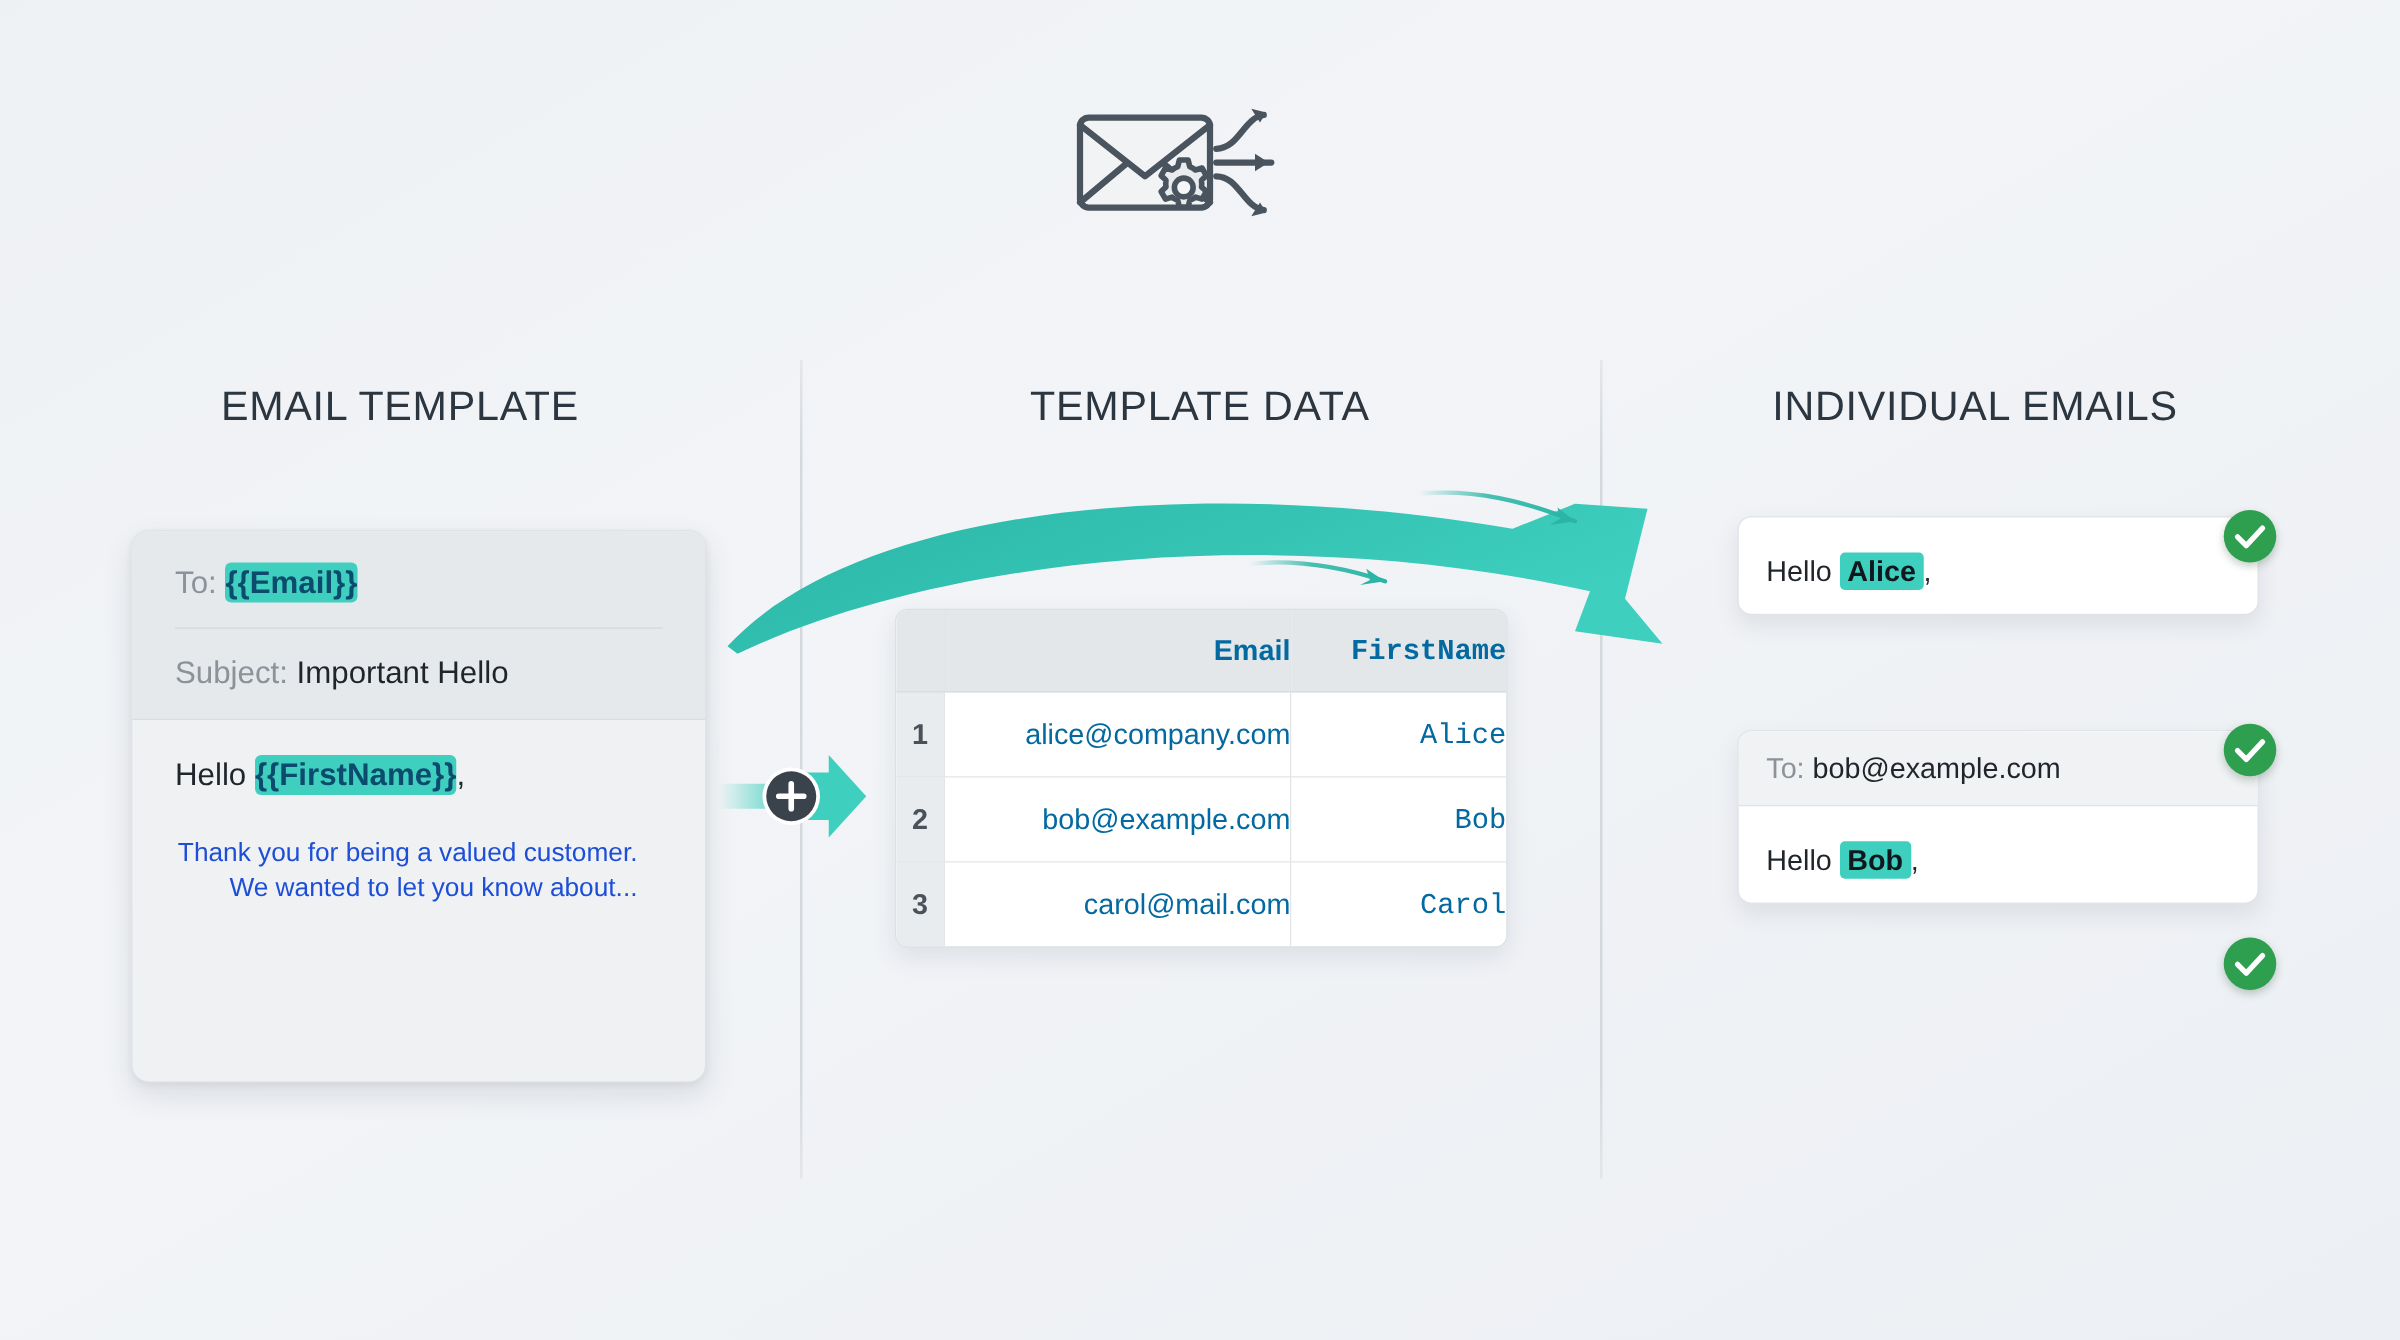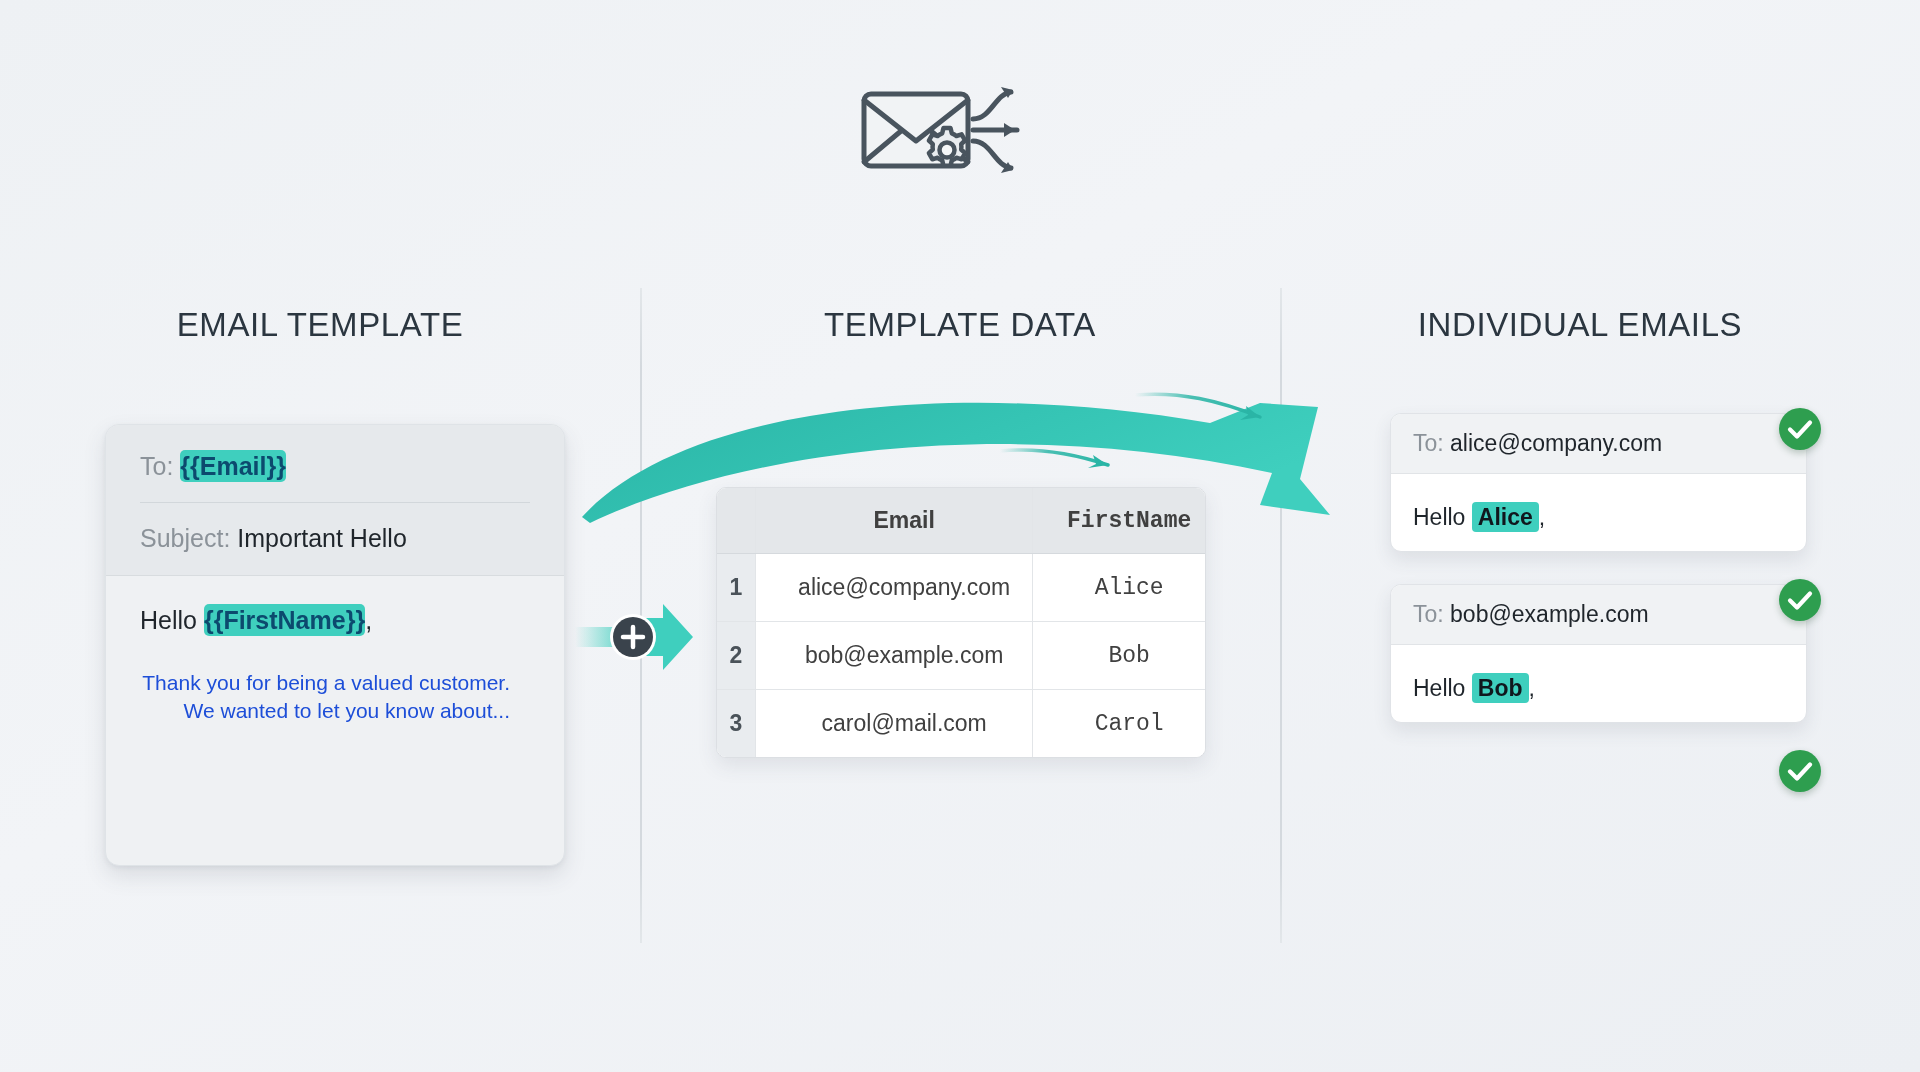--- a/index.html
+++ b/index.html
@@ -133,22 +133,22 @@
     width: 488px;
     border-radius: 10px;
     overflow: hidden;
     border: 1px solid #dcdfe3;
     box-shadow: 0 8px 20px rgba(60,72,88,0.10);
     background: #fff;
   }
   #data-table table { border-collapse: collapse; width: 100%; }
   #data-table th, #data-table td {
     font-size: 23px;
-    color: #404040;
-    text-align: center;
+    color: #0369a1;
+    text-align: right;
     border-bottom: 1px solid #e2e5e8;
     border-right: 1px solid #e2e5e8;
   }
   #data-table thead th {
     background: #e4e7ea;
     font-weight: bold;
     padding: 19px 0 19px 20px;
     border-bottom: 1px solid #d5d9dd;
   }
   #data-table thead th.rownum-head { width: 38px; padding-left: 0; }
@@ -348,24 +348,20 @@
         <tr>
           <td class="rownum">3</td>
           <td>carol@mail.com</td>
           <td>Carol</td>
         </tr>
       </tbody>
     </table>
   </div>
 
   <div class="email-card" id="email-card-0">
-    <div class="email-head">
-      <span class="hdr-label">To:</span>
-      <span>alice@company.com</span>
-    </div>
     <div class="email-body">
       <span>Hello</span>
       <span class="name-tag">Alice</span><span>,</span>
     </div>
   </div>
   <div class="check-badge" id="check-badge-0">
     <svg viewBox="0 0 42 42" width="42" height="42">
       <path d="M11 21.5 L18 28.5 L31 14.5" fill="none" stroke="#ffffff" stroke-width="4.2" stroke-linecap="round" stroke-linejoin="round"></path>
     </svg>
   </div>

